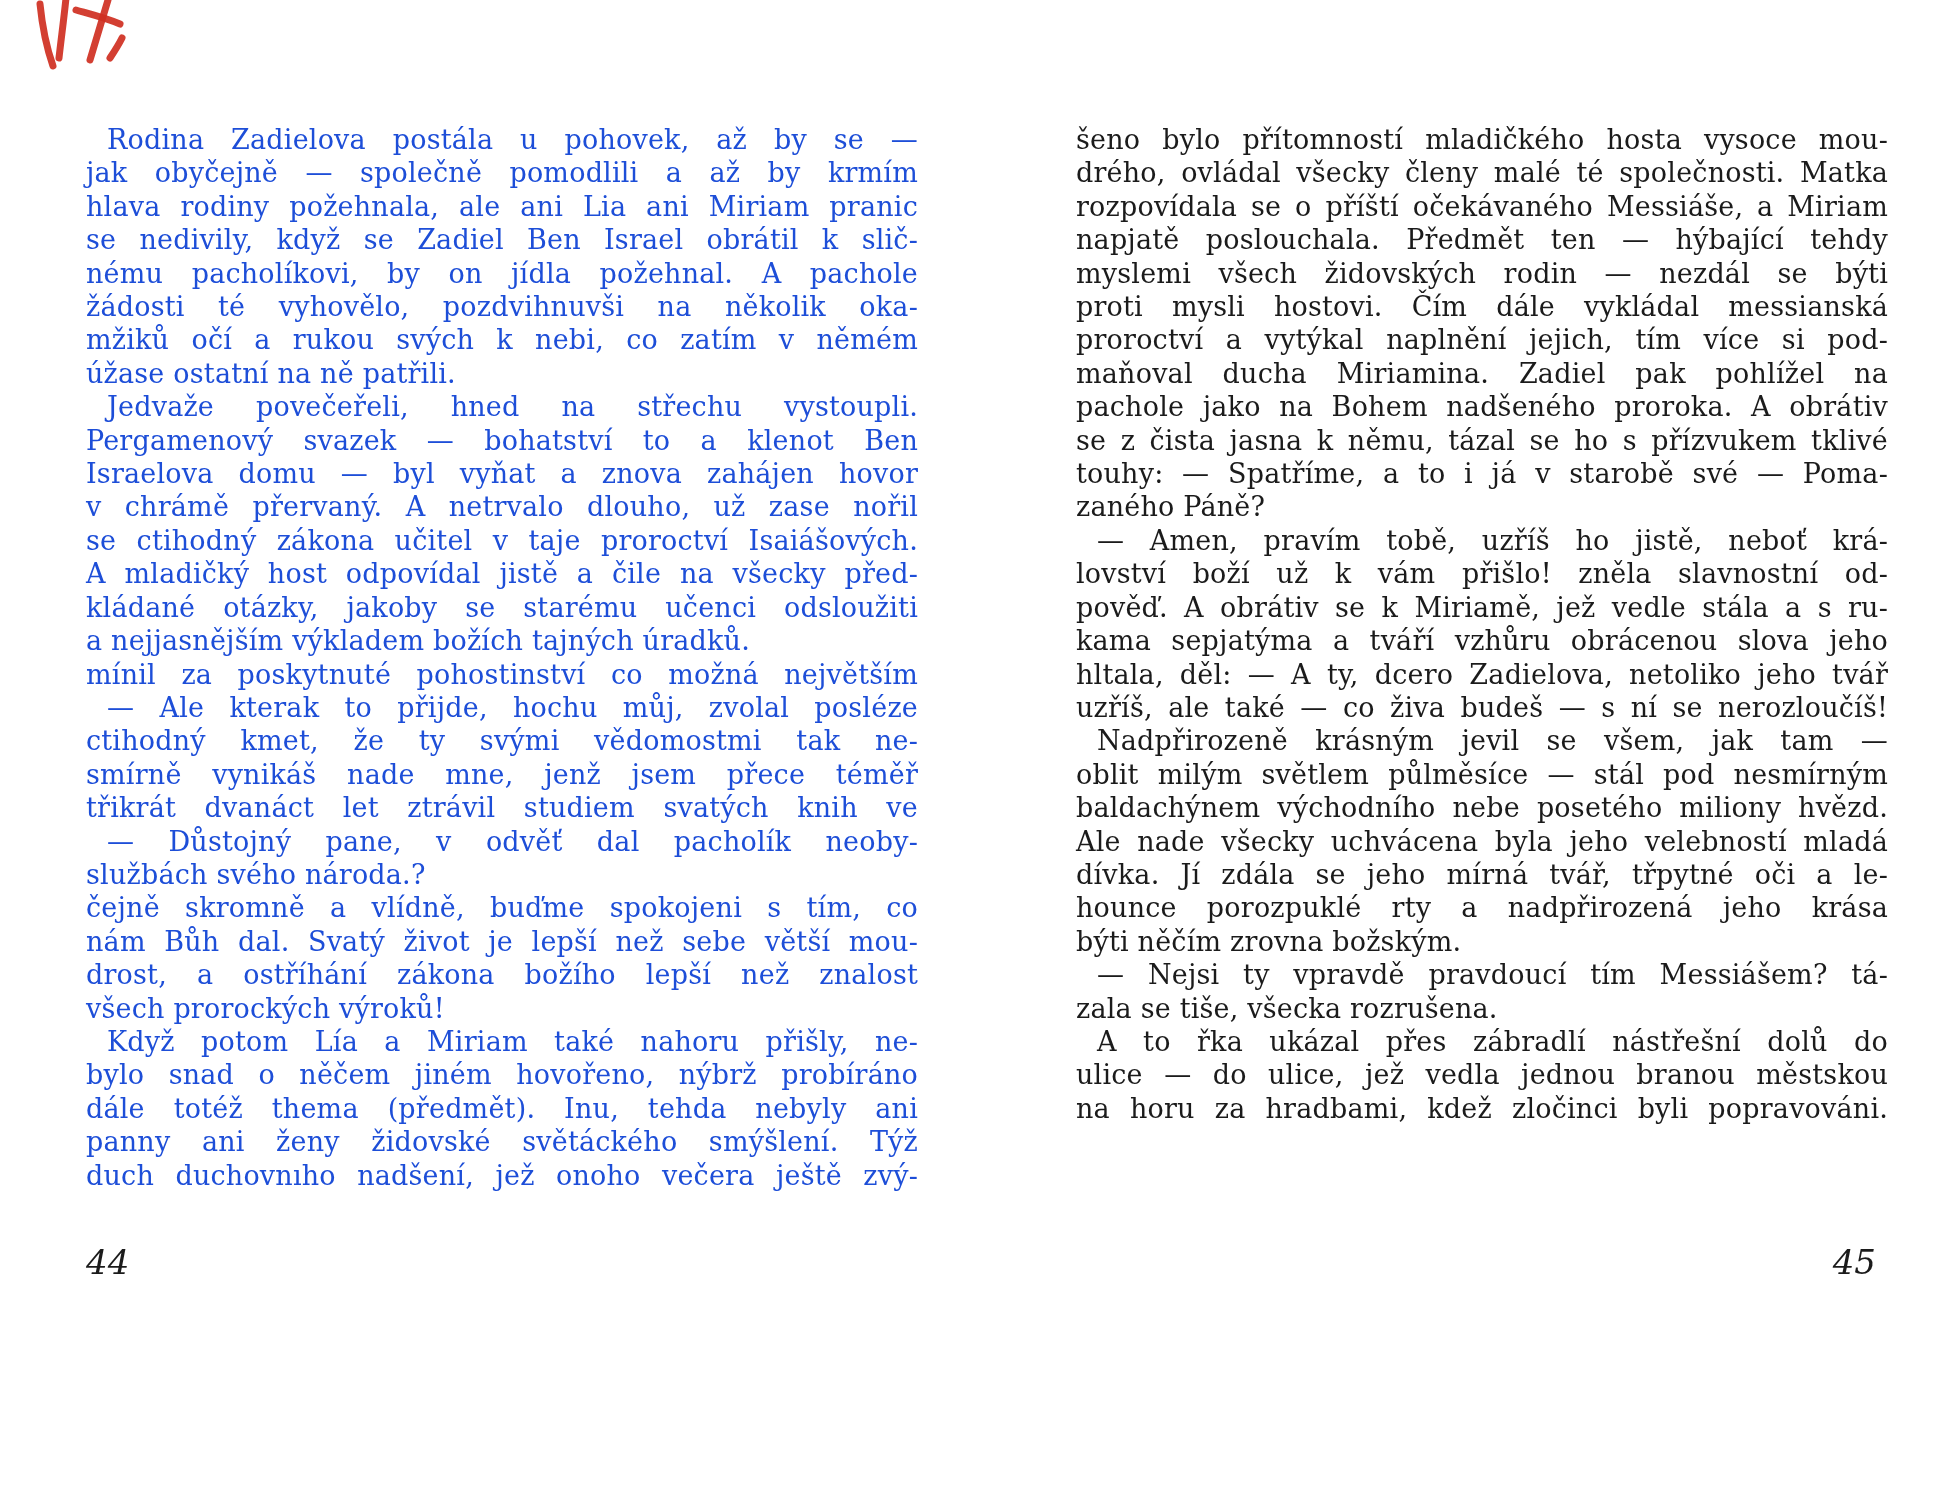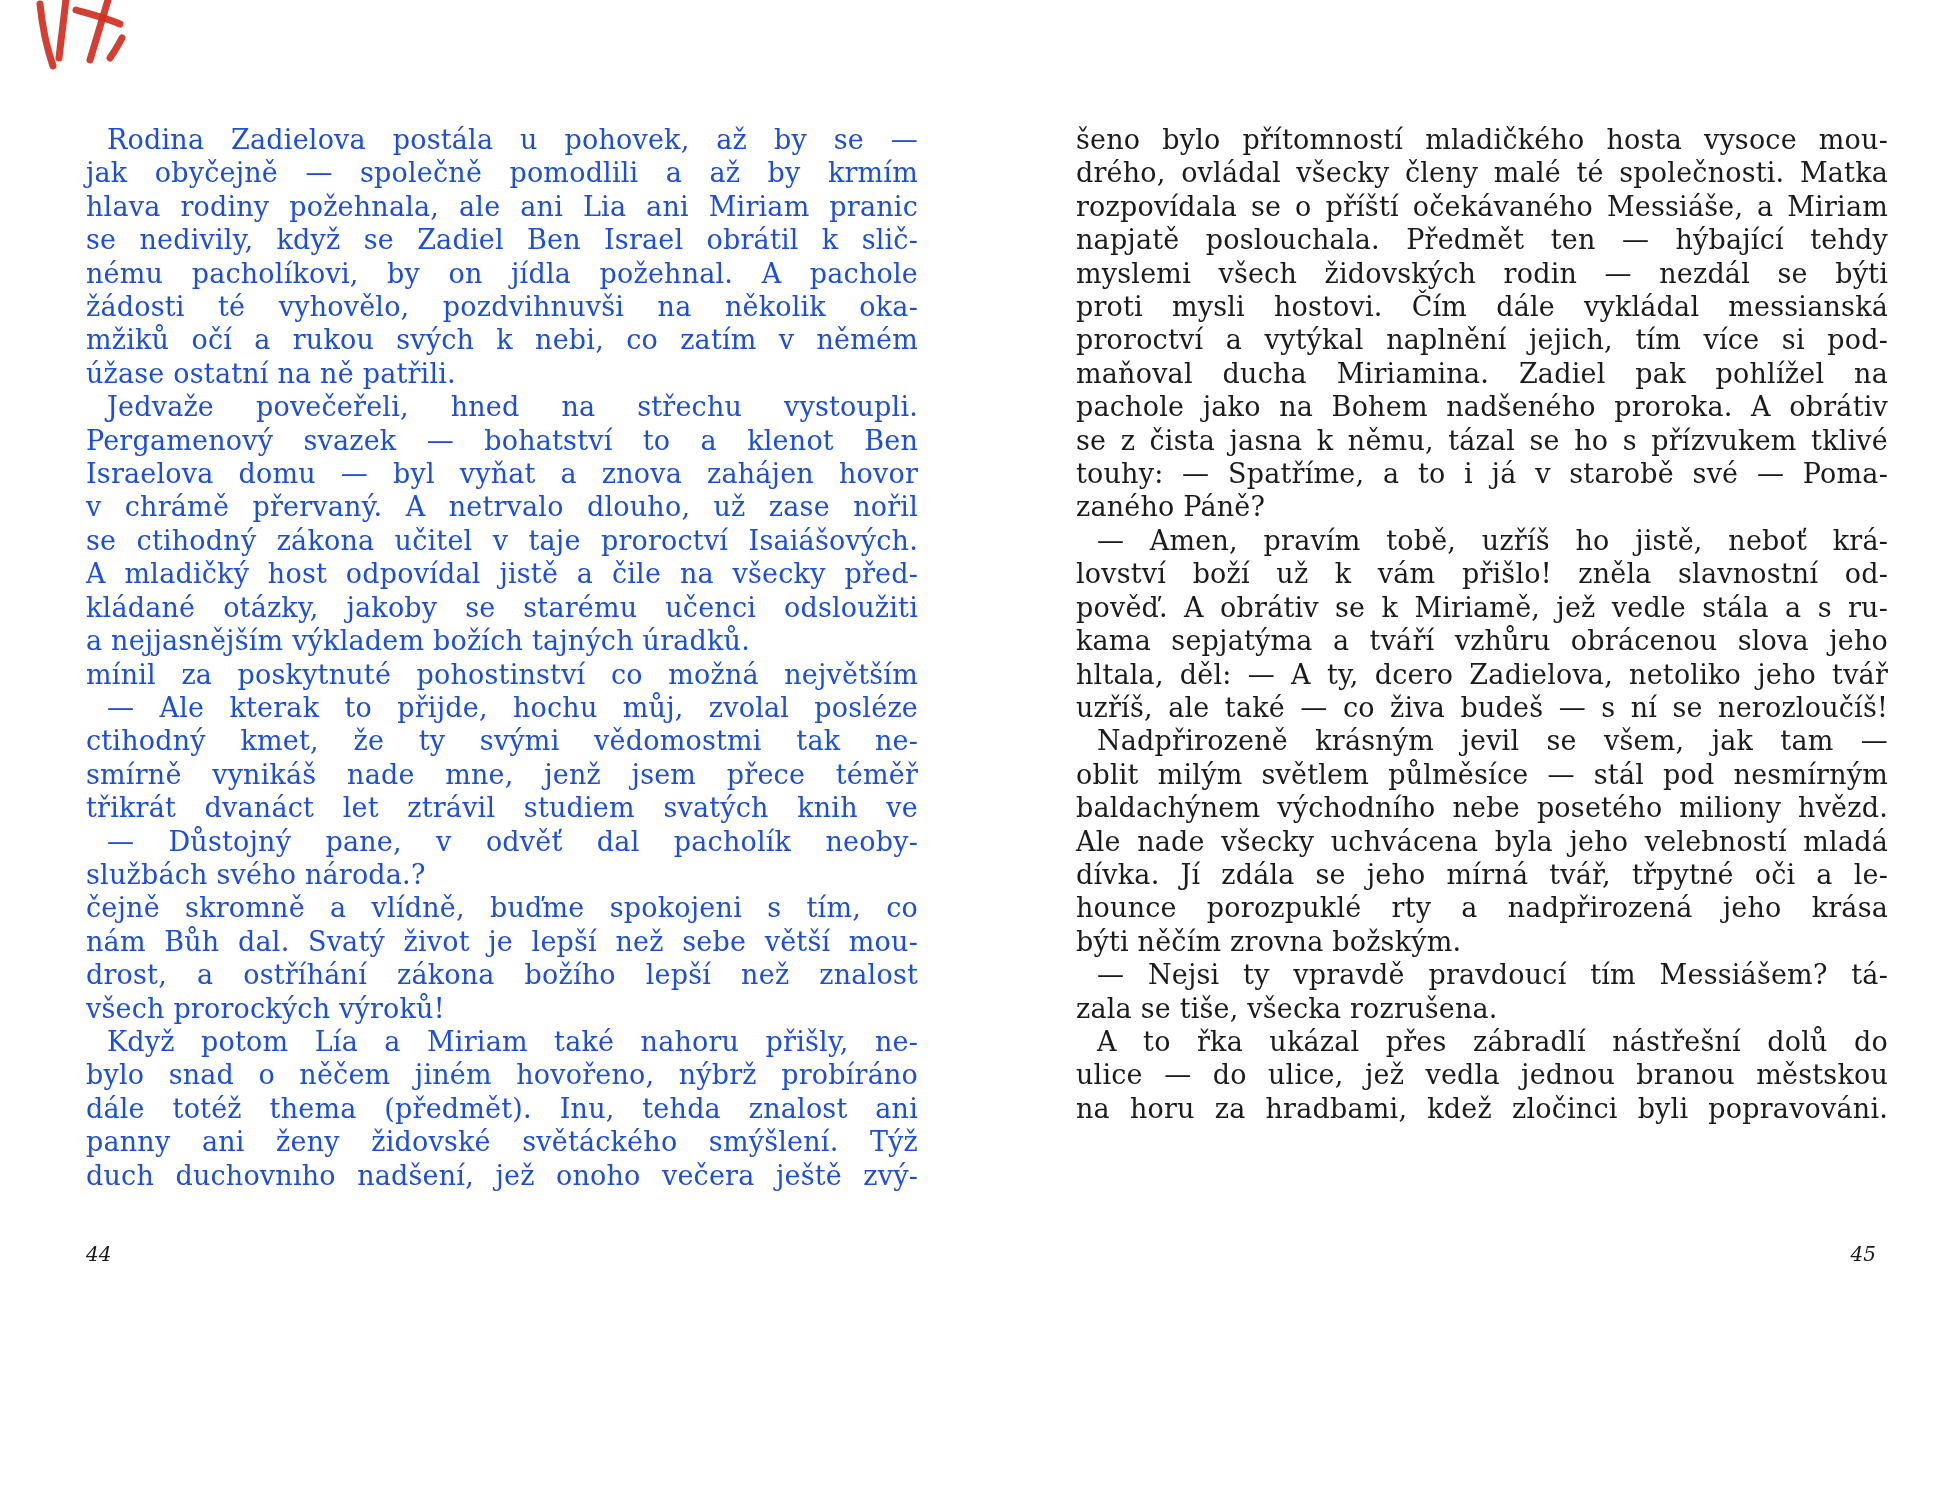--- a/index.html
+++ b/index.html
@@ -36,21 +36,21 @@
   .text-line.j {
     text-align: justify;
     text-align-last: justify;
   }
   .text-line.indent {
     padding-left: 21px;
   }
   .page-number {
     position: absolute;
     top: 1242px;
-    font-size: 20px;
+    font-size: 34px;
     font-style: italic;
     color: #1b1b1b;
   }
   .page-number-left  { left: 86px; }
   .page-number-right { left: 1072px; width: 804px; text-align: right; }
   .red-marks {
     position: absolute;
     left: 28px;
     top: -6px;
     width: 110px;
@@ -103,21 +103,21 @@
       <div class="text-line j">smírně vynikáš nade mne, jenž jsem přece téměř</div>
       <div class="text-line j">třikrát dvanáct let ztrávil studiem svatých knih ve</div>
       <div class="text-line j indent">— Důstojný pane, v odvěť dal pacholík neoby-</div>
       <div class="text-line">službách svého národa.?</div>
       <div class="text-line j">čejně skromně a vlídně, buďme spokojeni s tím, co</div>
       <div class="text-line j">nám Bůh dal. Svatý život je lepší než sebe větší mou-</div>
       <div class="text-line j">drost, a ostříhání zákona božího lepší než znalost</div>
       <div class="text-line">všech prorockých výroků!</div>
       <div class="text-line j indent">Když potom Lía a Miriam také nahoru přišly, ne-</div>
       <div class="text-line j">bylo snad o něčem jiném hovořeno, nýbrž probíráno</div>
-      <div class="text-line j">dále totéž thema (předmět). Inu, tehda znalost ani</div>
+      <div class="text-line j">dále totéž thema (předmět). Inu, tehda nebyly ani</div>
       <div class="text-line j">panny ani ženy židovské světáckého smýšlení. Týž</div>
       <div class="text-line j">duch duchovnıho nadšení, jež onoho večera ještě zvý-</div>
     </div>
 
   <div class="page-col page-col-right" style="color: rgb(27, 27, 27);">
       <div class="text-line j">šeno bylo přítomností mladičkého hosta vysoce mou-</div>
       <div class="text-line j">drého, ovládal všecky členy malé té společnosti. Matka</div>
       <div class="text-line j">rozpovídala se o příští očekávaného Messiáše, a Miriam</div>
       <div class="text-line j">napjatě poslouchala. Předmět ten — hýbající tehdy</div>
       <div class="text-line j">myslemi všech židovských rodin — nezdál se býti</div>

